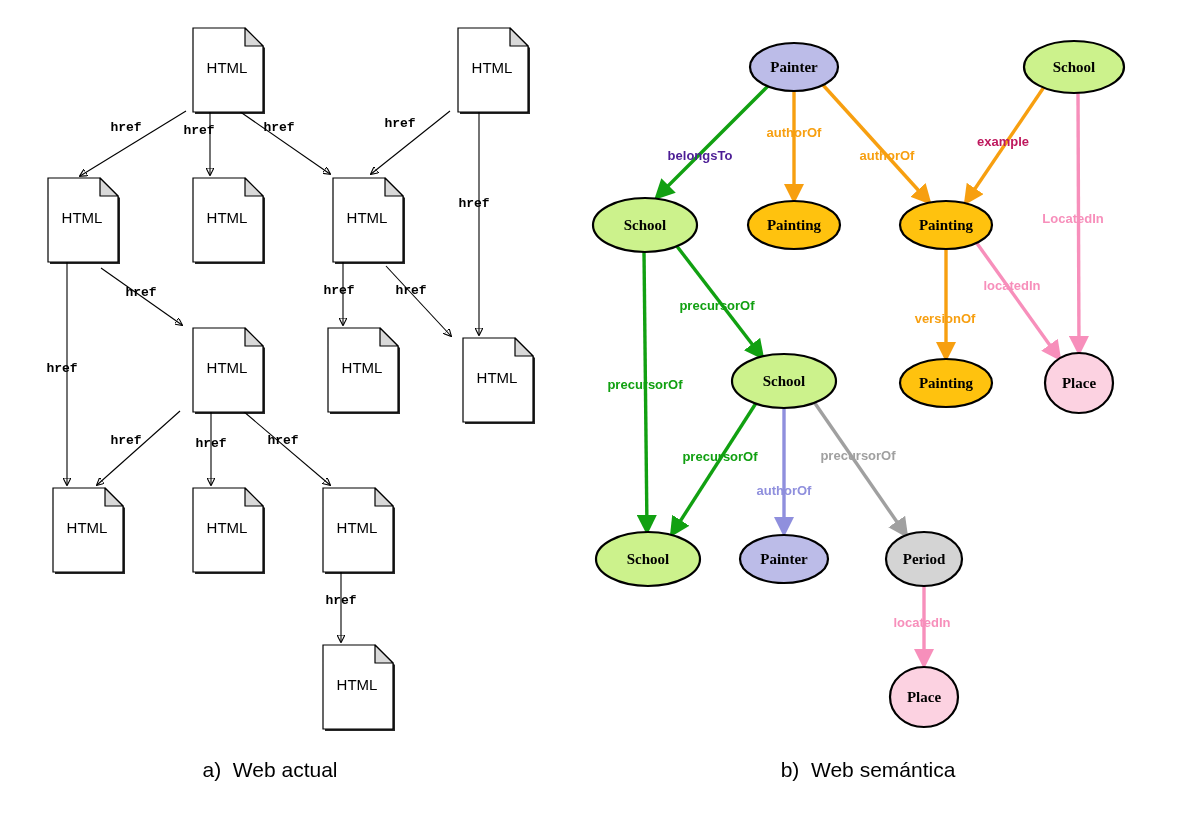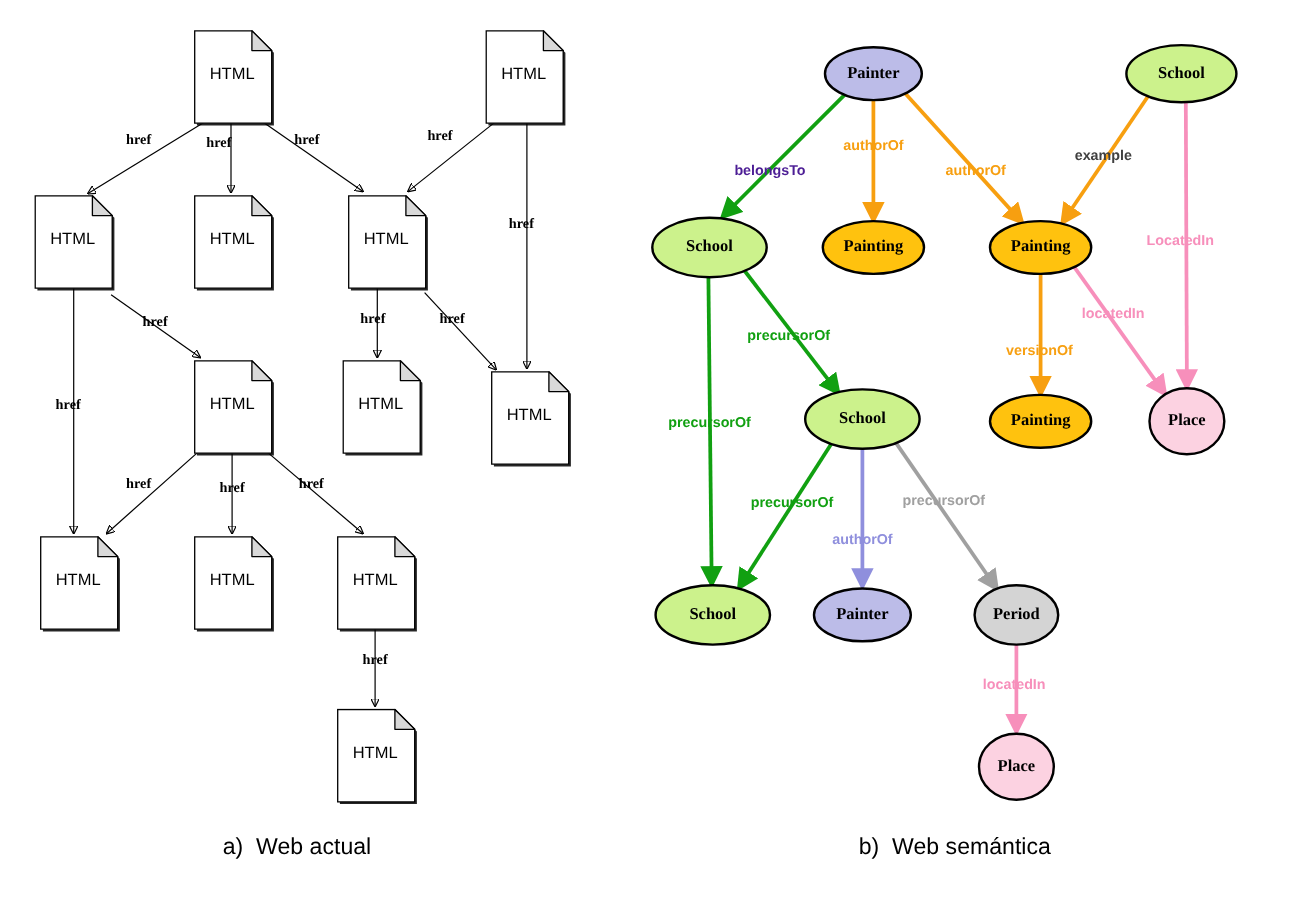--- a/index.html
+++ b/index.html
@@ -19,20 +19,21 @@
   }
   #svg-layer {
     position: absolute;
     left: 0;
     top: 0;
     width: 1183px;
     height: 826px;
   }
   .doc-node {
     position: absolute;
+    margin-left: 16px;
   }
   .doc-label {
     position: absolute;
     left: 0;
     width: 100%;
     text-align: center;
     font-family: "Liberation Sans", sans-serif;
     font-size: 15px;
     color: #000000;
     pointer-events: none;
@@ -52,21 +53,21 @@
     position: absolute;
     font-family: "Liberation Sans", sans-serif;
     font-weight: bold;
     font-size: 13px;
     white-space: nowrap;
     transform: translate(-50%, -50%);
     pointer-events: none;
   }
   .href-label {
     position: absolute;
-    font-family: Liberation Serif, serif;
+    font-family: Liberation Mono, monospace;
     font-weight: bold;
     font-size: 13px;
     color: #000000;
     white-space: nowrap;
     transform: translate(-50%, -50%);
     pointer-events: none;
   }
   .caption {
     position: absolute;
     font-family: "Liberation Sans", sans-serif;
@@ -259,21 +260,21 @@
       <div class="href-label" style="left: 411px; top: 290px;">href</div>
       <div class="href-label" style="left: 126px; top: 440px;">href</div>
       <div class="href-label" style="left: 211px; top: 443px;">href</div>
       <div class="href-label" style="left: 283px; top: 440px;">href</div>
       <div class="href-label" style="left: 341px; top: 600px;">href</div>
     </div>
   <div id="sem-label-layer">
       <div class="edge-label" style="left: 700px; top: 155px; color: #4c1d95;">belongsTo</div>
       <div class="edge-label" style="left: 794px; top: 132px; color: rgb(247, 159, 16);">authorOf</div>
       <div class="edge-label" style="left: 887px; top: 155px; color: rgb(247, 159, 16);">authorOf</div>
-      <div class="edge-label" style="left: 1003px; top: 141px; color: #404040;">example</div>
+      <div class="edge-label" style="left: 1003px; top: 141px; color: #be185d;">example</div>
       <div class="edge-label" style="left: 1073px; top: 218px; color: rgb(247, 143, 187);">LocatedIn</div>
       <div class="edge-label" style="left: 645px; top: 384px; color: rgb(17, 160, 17);">precursorOf</div>
       <div class="edge-label" style="left: 717px; top: 305px; color: rgb(17, 160, 17);">precursorOf</div>
       <div class="edge-label" style="left: 945px; top: 318px; color: rgb(247, 159, 16);">versionOf</div>
       <div class="edge-label" style="left: 1012px; top: 285px; color: rgb(247, 143, 187);">locatedIn</div>
       <div class="edge-label" style="left: 720px; top: 456px; color: rgb(17, 160, 17);">precursorOf</div>
       <div class="edge-label" style="left: 784px; top: 490px; color: rgb(143, 143, 221);">authorOf</div>
       <div class="edge-label" style="left: 858px; top: 455px; color: rgb(160, 160, 160);">precursorOf</div>
       <div class="edge-label" style="left: 922px; top: 622px; color: rgb(247, 143, 187);">locatedIn</div>
       <div class="ellipse-label" style="left: 794px; top: 67px;">Painter</div>

